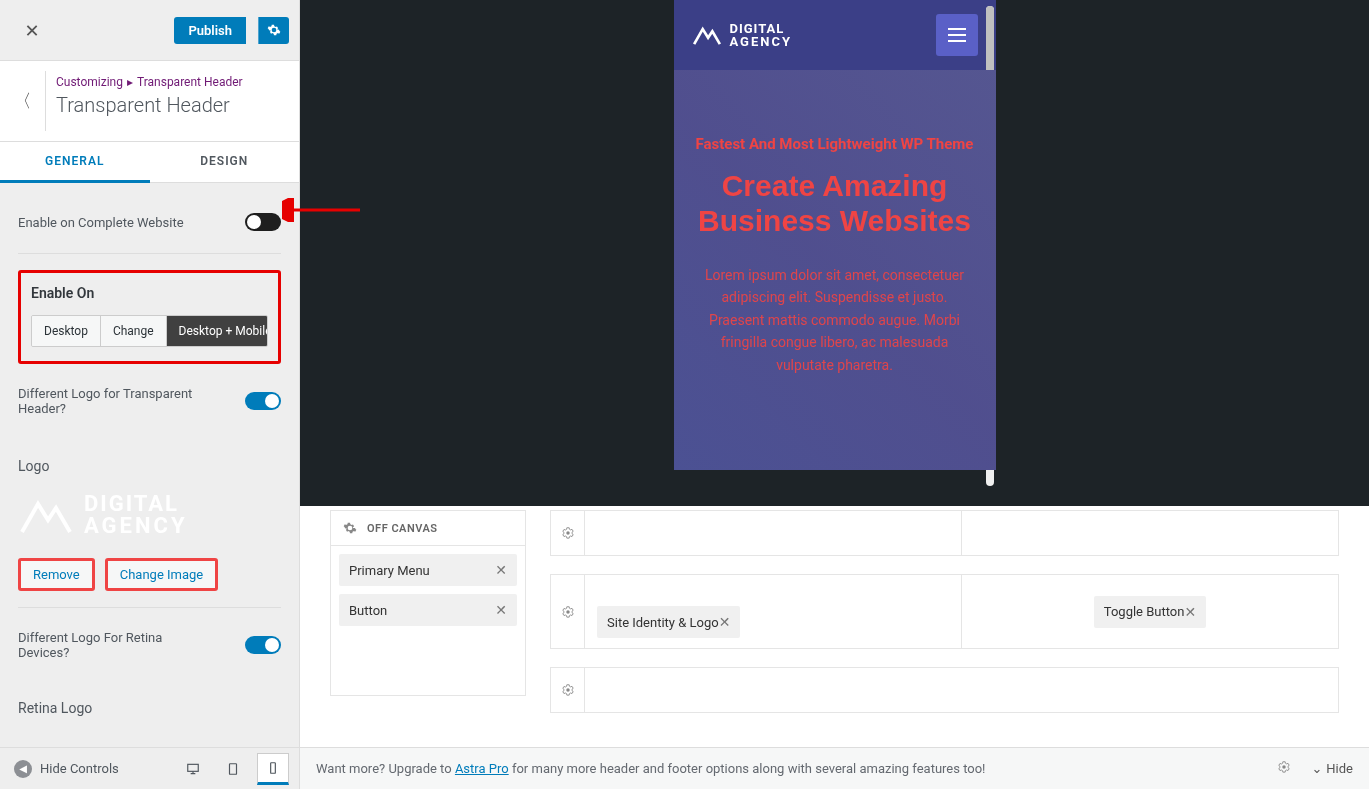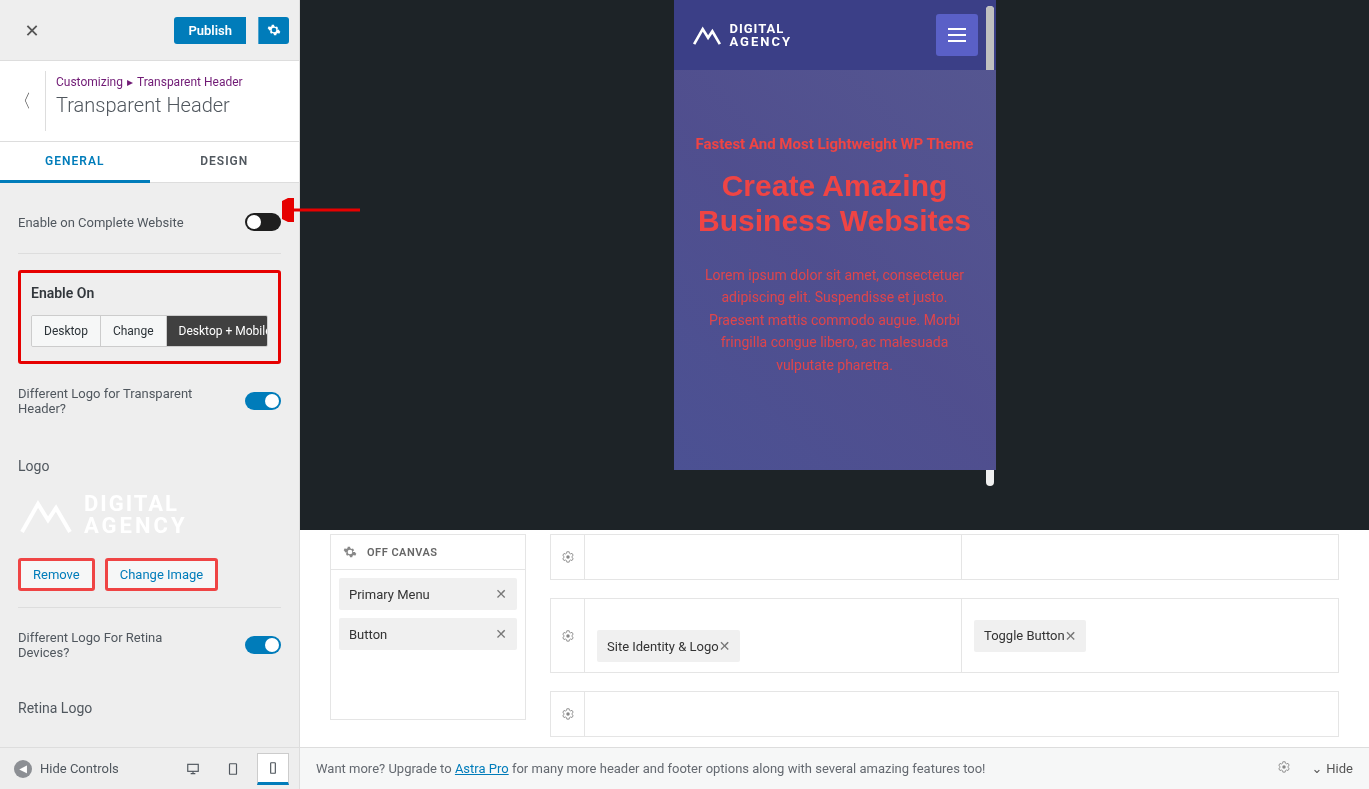--- a/index.html
+++ b/index.html
@@ -94,30 +94,30 @@
 
 
 .builder { background:#fff; padding: 4px 30px 10px; display:flex; gap:24px; }
 .off-canvas-col { width: 196px; }
 .builder-rows { flex:1; display:flex; flex-direction:column; gap:18px; }
 .builder-row { display:flex; border:1px solid #e5e5e5; }
 .row-gear { width: 34px; display:flex;align-items:center;justify-content:center; border-right:1px solid #e5e5e5; color:#888; background:#fff; cursor:pointer; }
 .row-slots { flex:1; display:flex; }
 .row-slot { flex:1; border-right:1px solid #e5e5e5; padding:10px 12px; min-height:44px; display:flex; align-items:center; gap:8px; }
 .row-slot:last-child { border-right:none; }
-.row-slot.right { justify-content:flex-start; }
+.row-slot.right { justify-content:center; }
 
 .off-canvas-header { border:1px solid #e5e5e5; padding:10px 12px; display:flex; align-items:center; gap:10px; font-size:11px; font-weight:600; color:#666; letter-spacing:.5px; }
 .off-canvas-header .g { color:#888; }
 .off-canvas-body { border:1px solid #e5e5e5; border-top:none; padding:8px; display:flex; flex-direction:column; gap:8px; min-height:150px; }
 .pill { background:#f0f0f0; padding:8px 10px; font-size:13px; color:#333; display:flex; justify-content:space-between; align-items:center; border-radius:2px; cursor:pointer; }
 .pill .x { color:#777; font-size:14px; cursor:pointer; }
 
 
-.footer-bar { height:42px; border-top:1px solid #ddd; background:#f6f7f7; display:flex; align-items:center; padding: 0 16px; font-size:13px; color:#646970; gap: 20px; }
+.footer-bar { height:42px; border-top:1px solid #ddd; background:#f6f7f7; display:flex; align-items:center; padding: 0 16px; font-size:13px; color:#646970; gap: 20px; margin-top: 24px; }
 .footer-bar .spacer { flex:1; }
 .footer-bar a { color:#007cba; text-decoration:underline; cursor:pointer; }
 .footer-gear { color:#888; cursor:pointer; }
 .footer-hide { display:flex; align-items:center; gap:4px; cursor:pointer; color:#555; }
 .cog { width:14px;height:14px; }
 </style>
 </head>
 <body>
 
 <div class="root">

